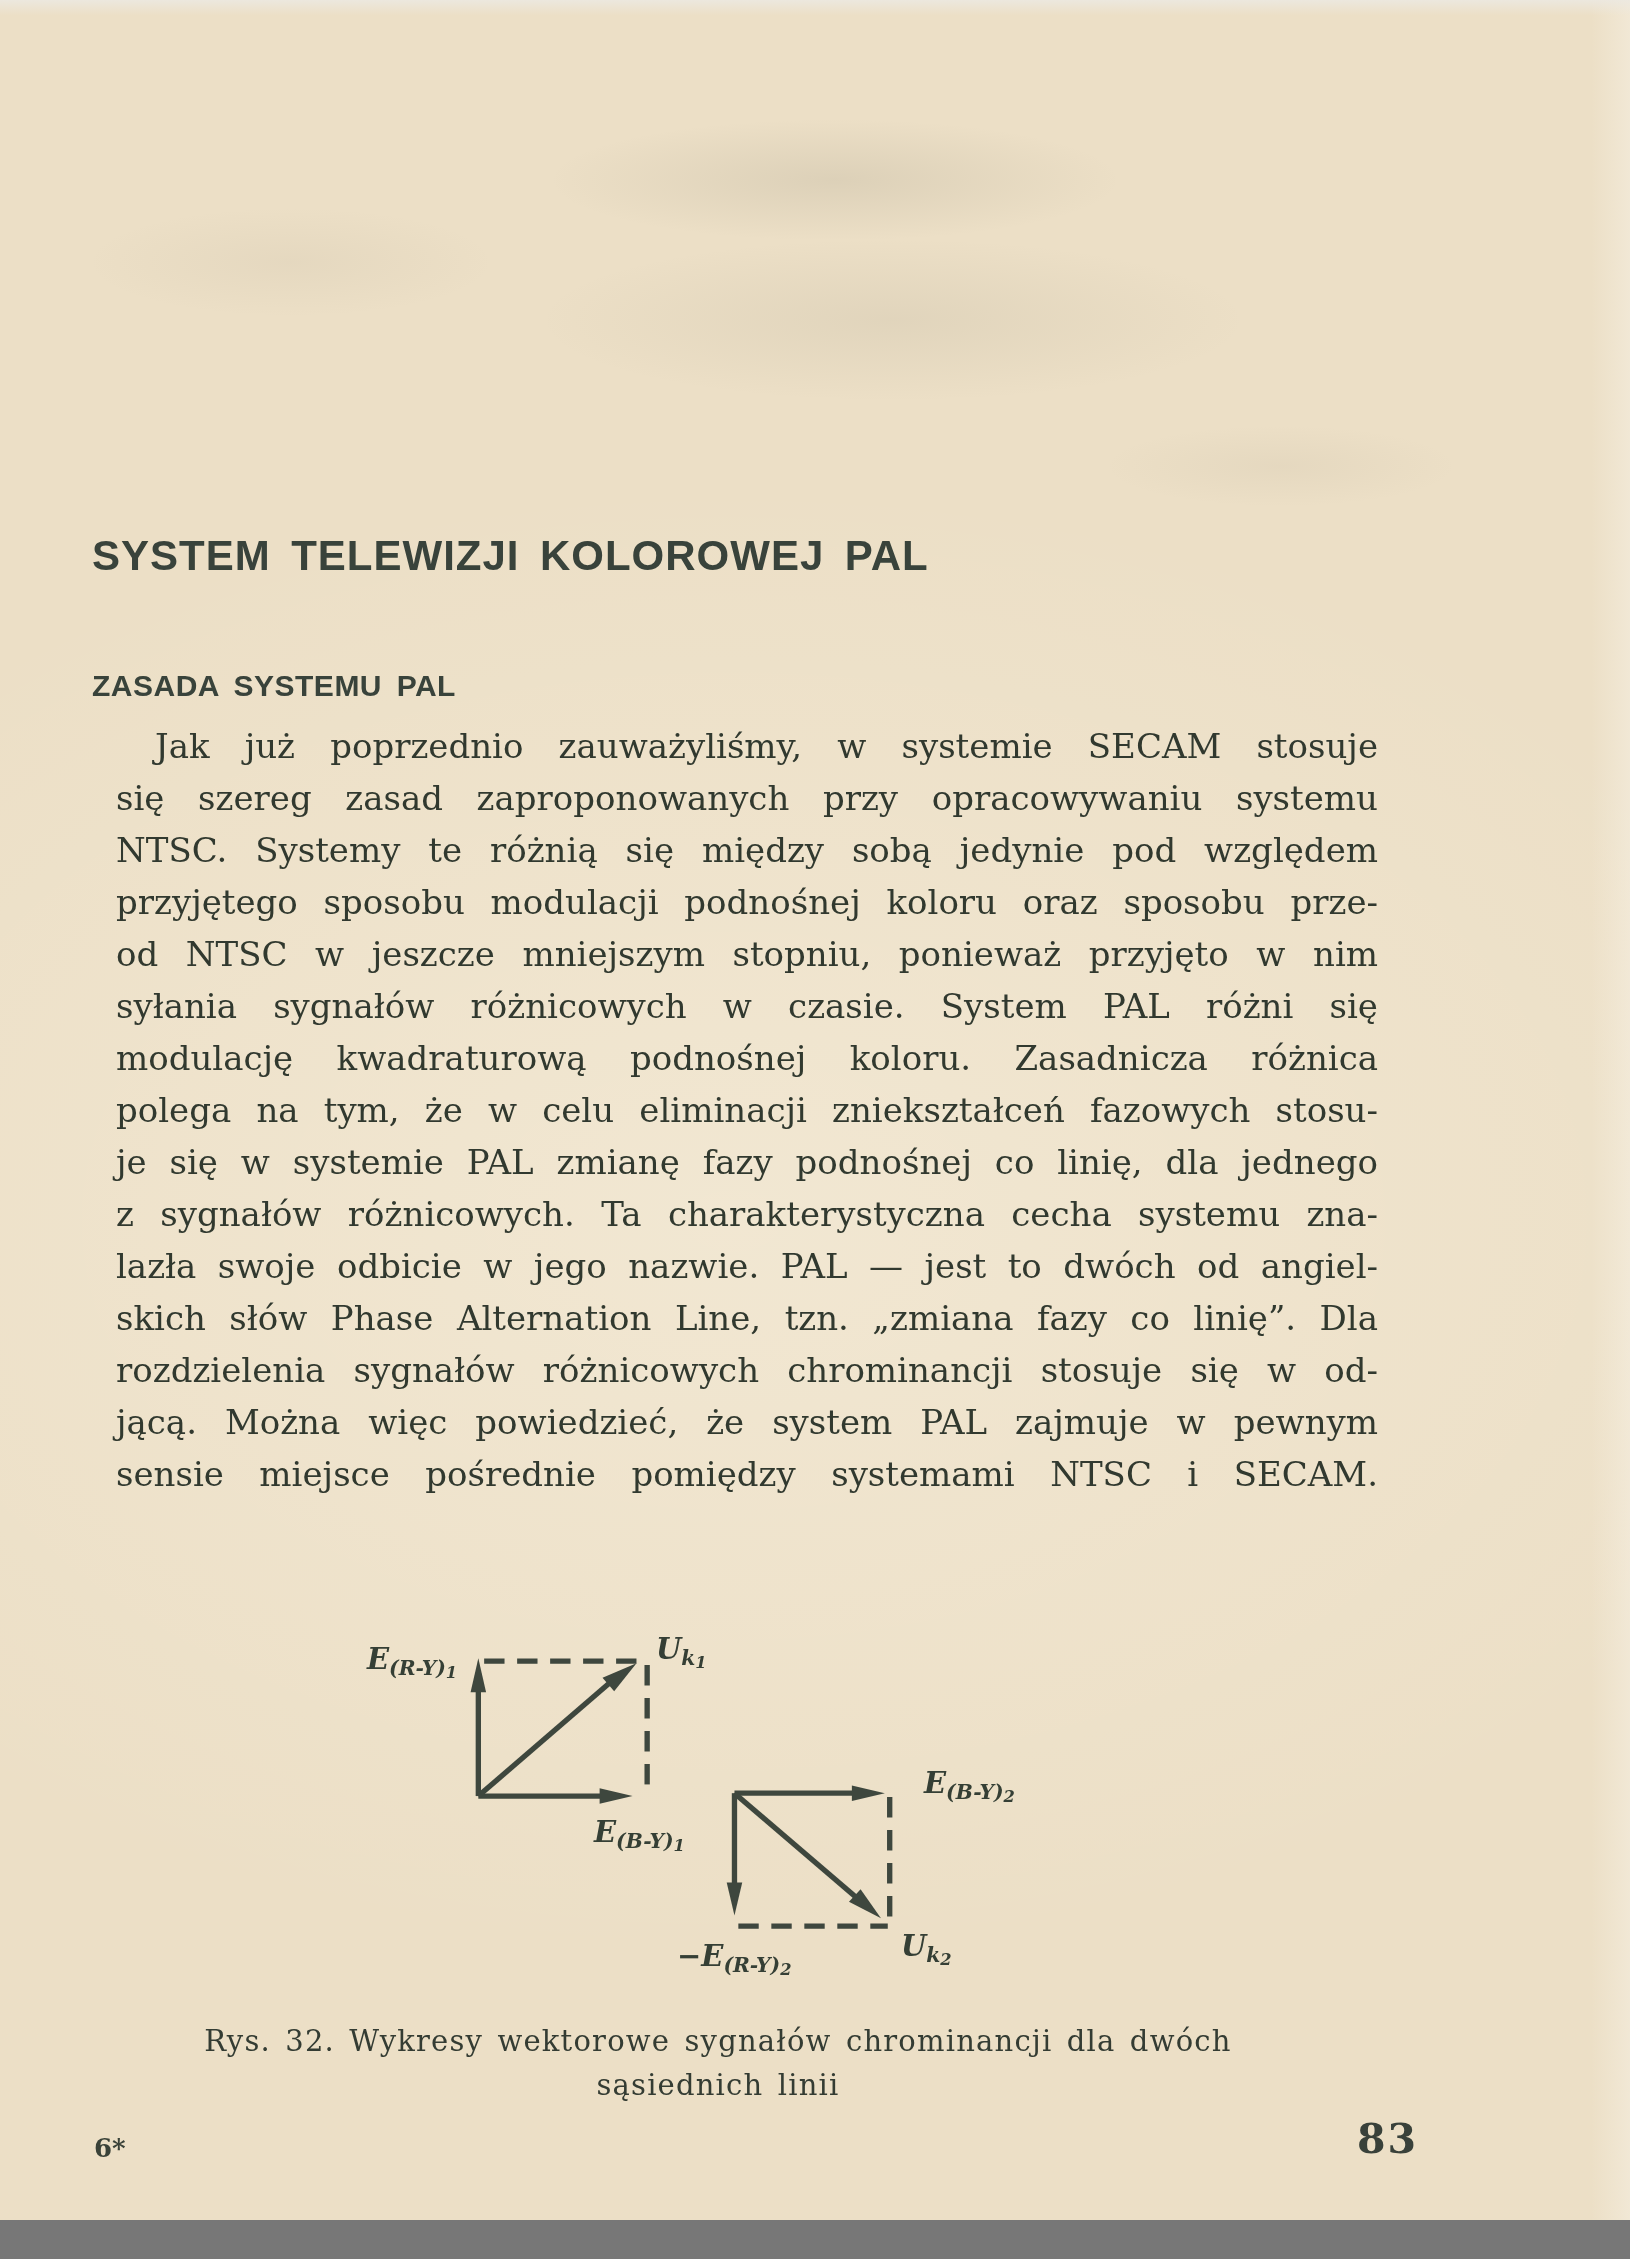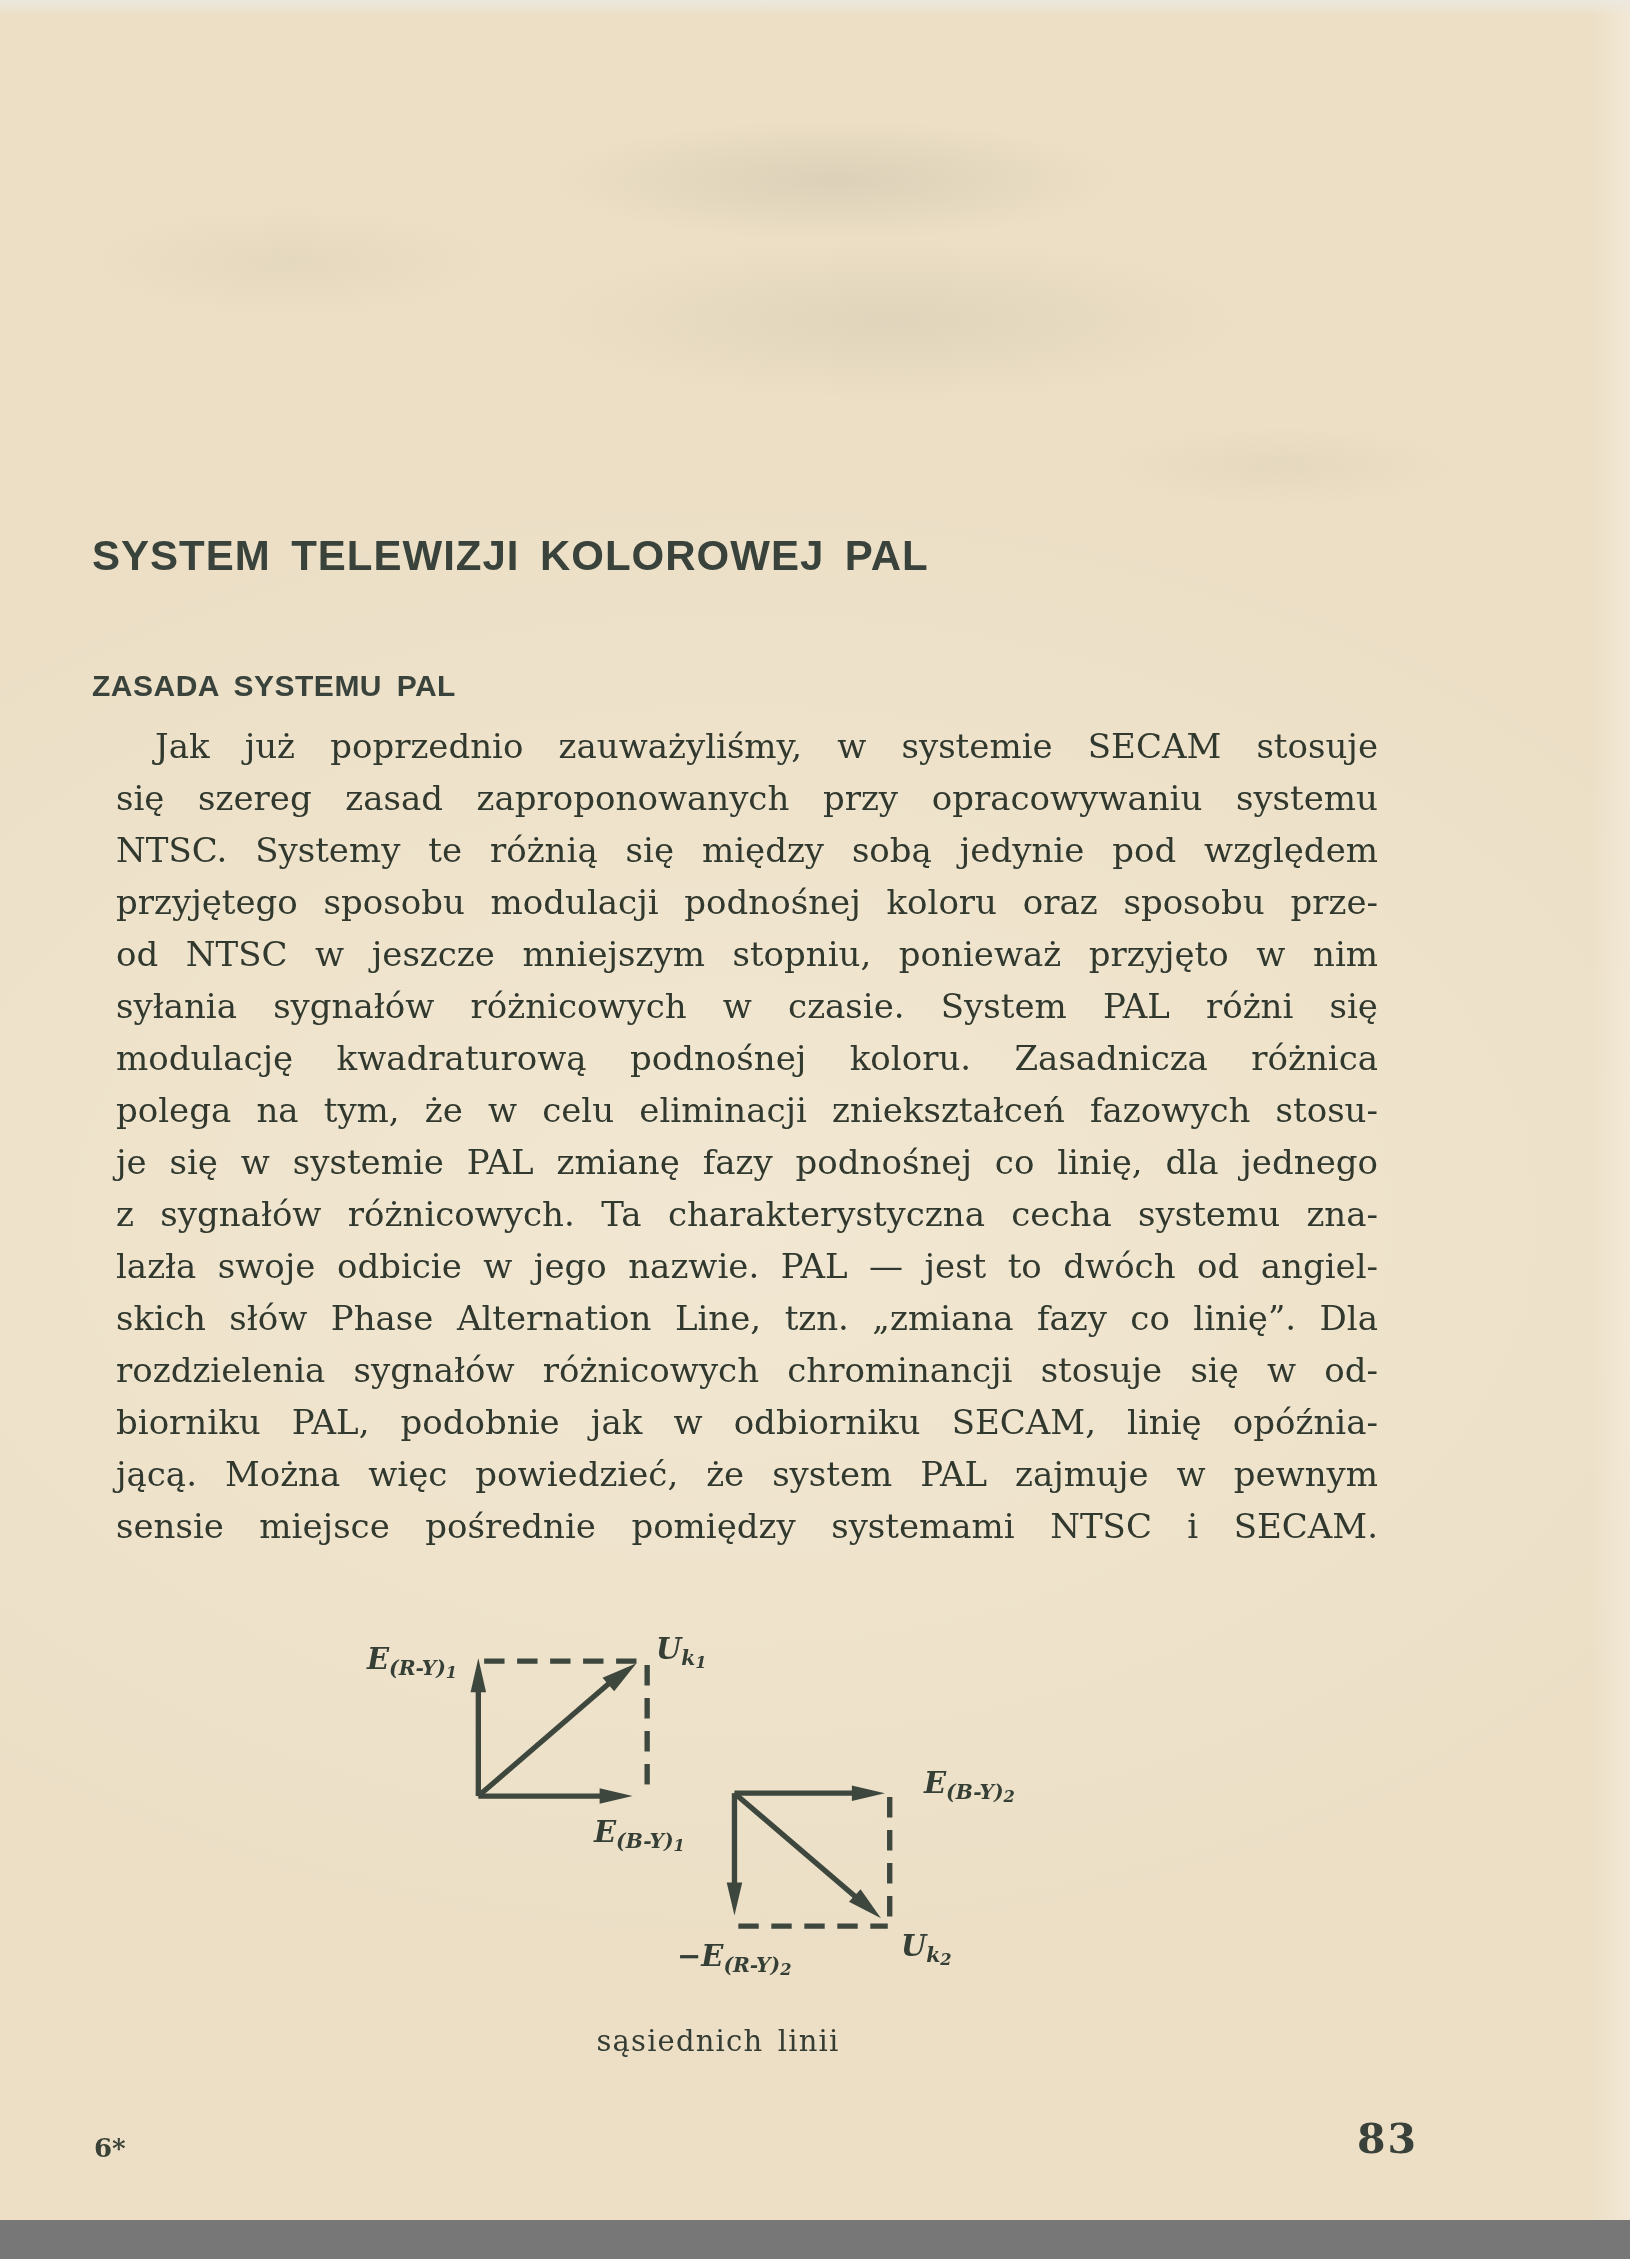--- a/index.html
+++ b/index.html
@@ -79,21 +79,20 @@
     <div class="line">przyjętego sposobu modulacji podnośnej koloru oraz sposobu prze-</div>
     <div class="line">od NTSC w jeszcze mniejszym stopniu, ponieważ przyjęto w nim</div>
     <div class="line">syłania sygnałów różnicowych w czasie. System PAL różni się</div>
     <div class="line">modulację kwadraturową podnośnej koloru. Zasadnicza różnica</div>
     <div class="line">polega na tym, że w celu eliminacji zniekształceń fazowych stosu-</div>
     <div class="line">je się w systemie PAL zmianę fazy podnośnej co linię, dla jednego</div>
     <div class="line">z sygnałów różnicowych. Ta charakterystyczna cecha systemu zna-</div>
     <div class="line">lazła swoje odbicie w jego nazwie. PAL — jest to dwóch od angiel-</div>
     <div class="line">skich słów Phase Alternation Line, tzn. „zmiana fazy co linię”. Dla</div>
     <div class="line">rozdzielenia sygnałów różnicowych chrominancji stosuje się w od-</div>
-    <div class="line">biorniku PAL, podobnie jak w odbiorniku SECAM, linię opóźnia-</div>
     <div class="line">jącą. Można więc powiedzieć, że system PAL zajmuje w pewnym</div>
     <div class="line">sensie miejsce pośrednie pomiędzy systemami NTSC i SECAM.</div>
   </div>
 
   <svg class="fig-svg" width="1630" height="2260" viewBox="0 0 1680 2329">
     <g stroke="#3e473e" stroke-width="5.5" fill="none">
 
       <line x1="493" y1="1851" x2="493" y2="1726"></line>
       <line x1="493" y1="1851" x2="621" y2="1851"></line>
       <line x1="493" y1="1851" x2="630" y2="1733"></line>
@@ -129,20 +128,21 @@
     <span class="lb">E</span><span class="ls">(B-Y)</span><span class="li">2</span>
   </div>
   <div class="vlabel bold" style="left:677px; top:1939px;">
     <span class="lb">−E</span><span class="ls">(R-Y)</span><span class="li">2</span>
   </div>
   <div class="vlabel bold" style="left:901px; top:1929px;">
     <span class="lb">U</span><span class="ls">k</span><span class="li">2</span>
   </div>
 
   <div class="caption">
+    <div>Rys. 32. Wykresy wektorowe sygnałów chrominancji dla dwóch</div>
     <div>sąsiednich linii</div>
   </div>
 
   <div class="footer-mark">6*</div>
   <div class="page-number">83</div>
 
 </div>
 
 
 </body></html>

